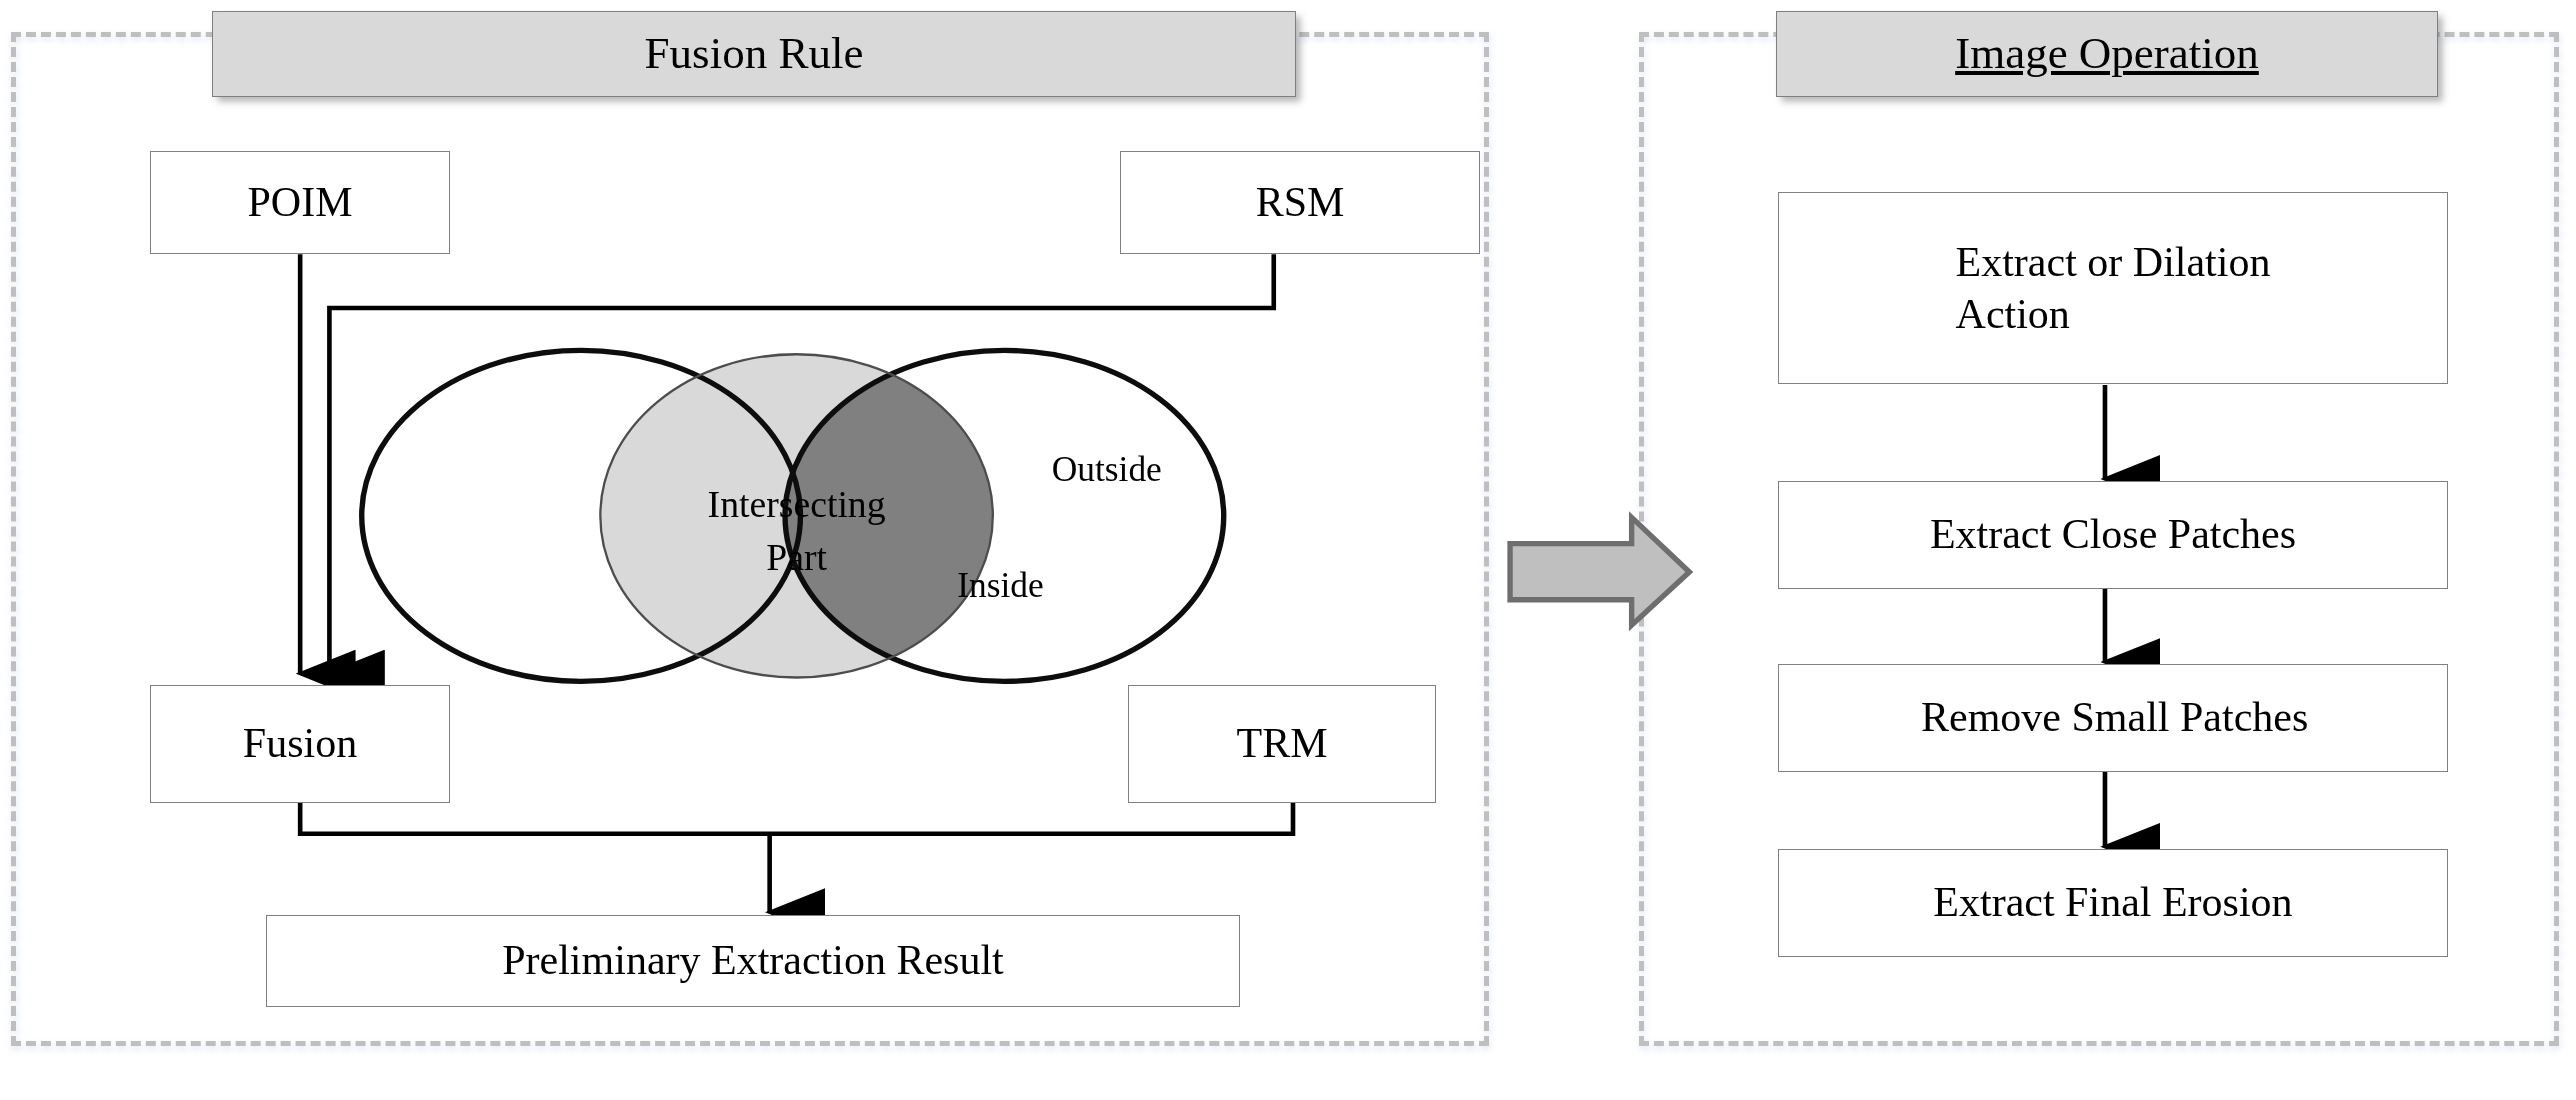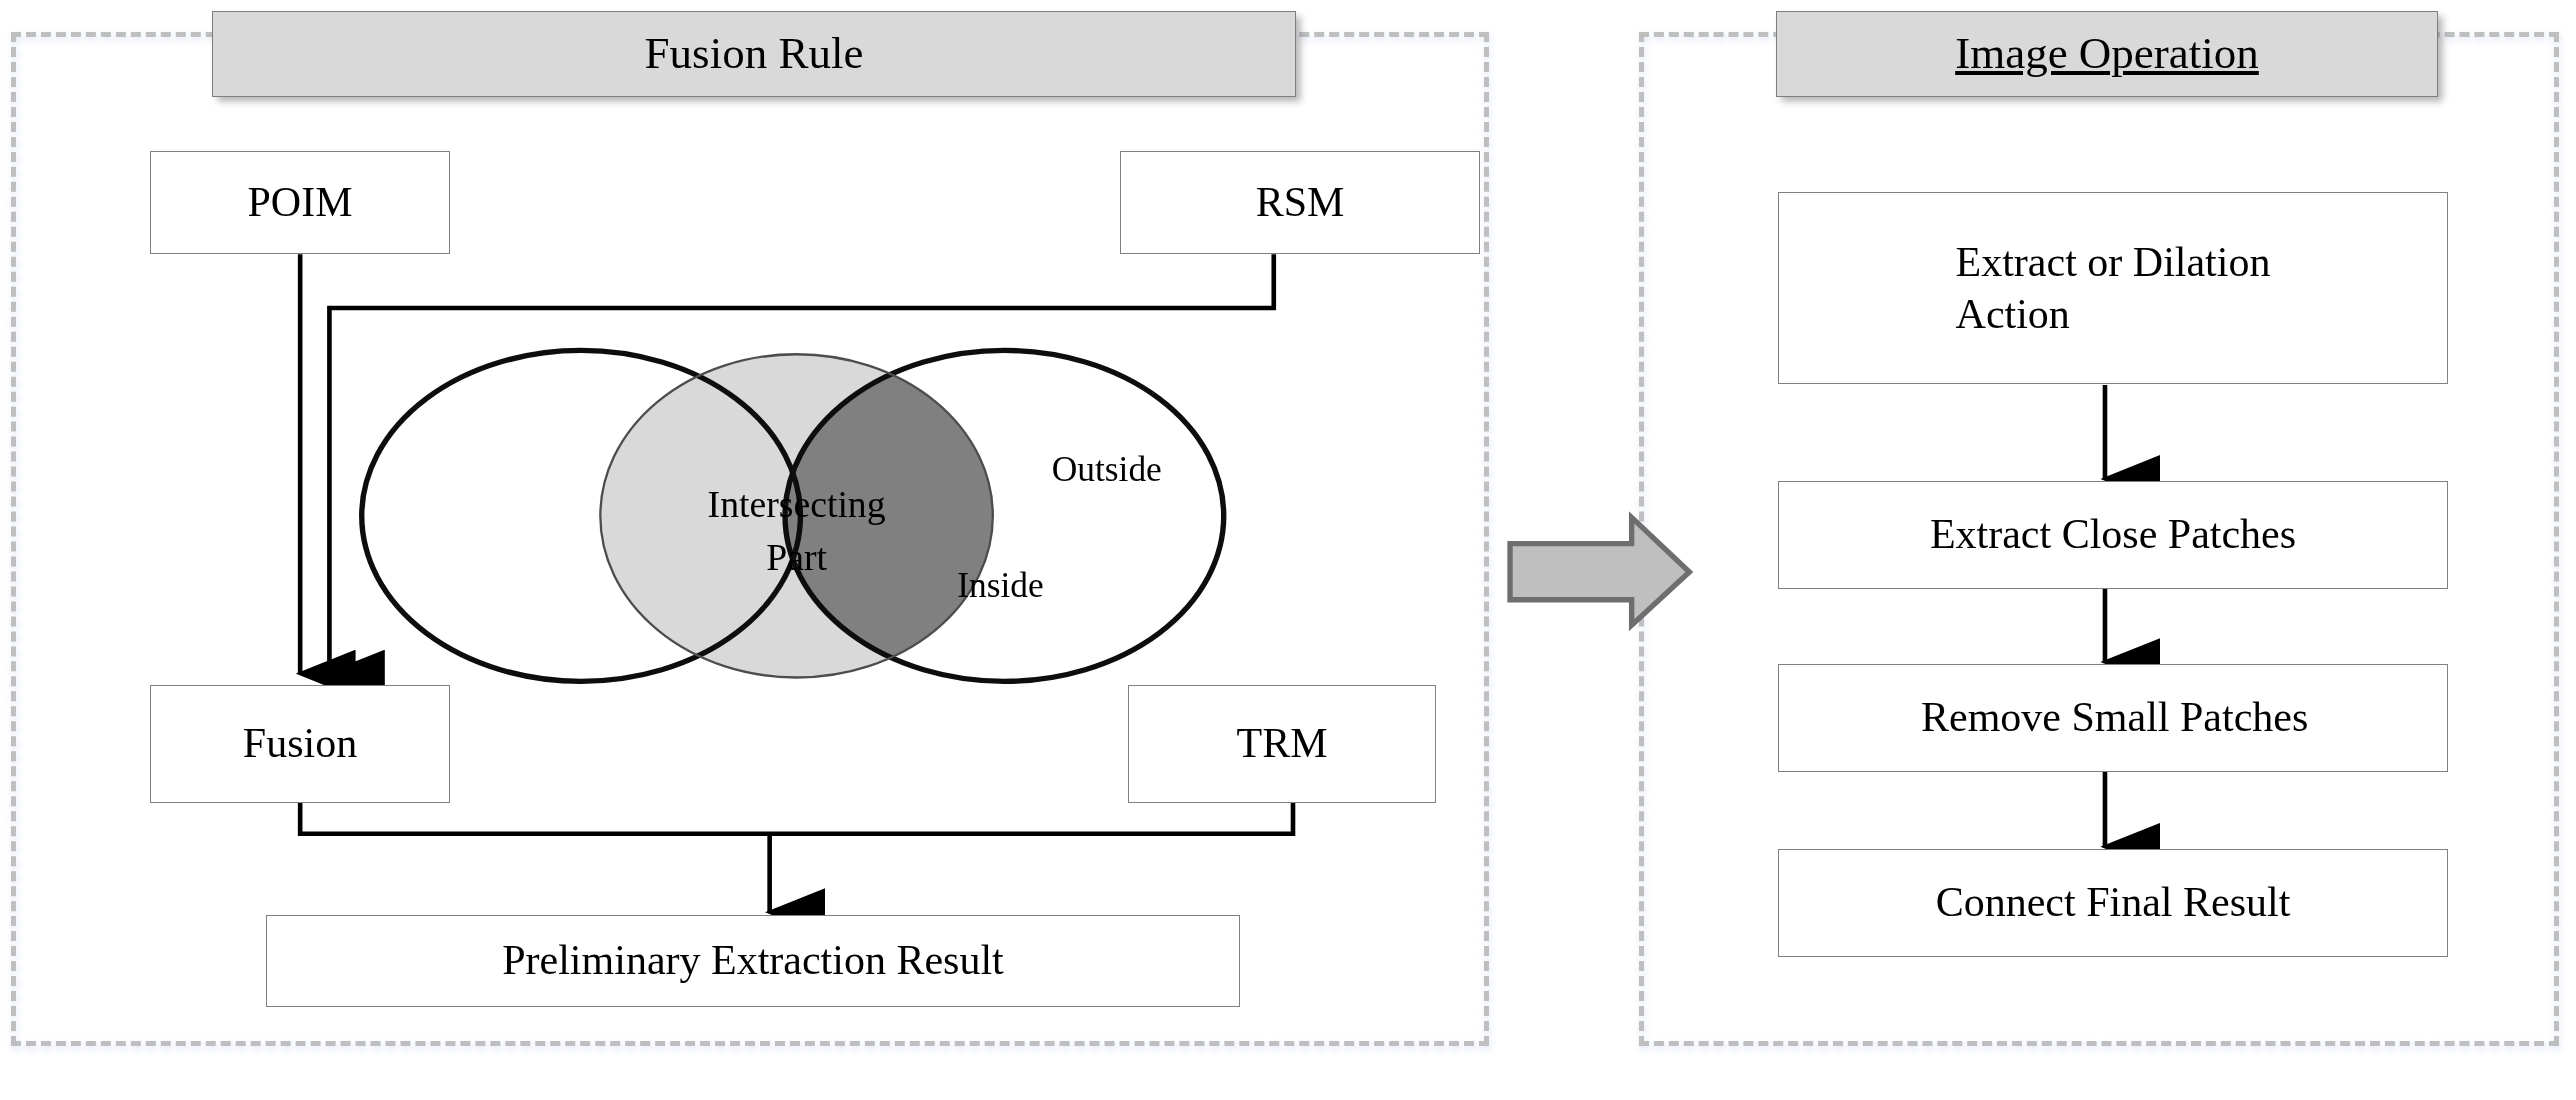--- a/index.html
+++ b/index.html
@@ -118,15 +118,15 @@
 
 <div class="nodebox" style="left:1778px;top:481px;width:670px;height:108px;">
   <span>Extract Close Patches</span>
 </div>
 
 <div class="nodebox" style="left:1778px;top:664px;width:670px;height:108px;padding-left:11px;">
   <span>Remove Small Patches</span>
 </div>
 
 <div class="nodebox" style="left:1778px;top:849px;width:670px;height:108px;">
-  <span>Connect Final Result</span>
+  <span>Extract Final Erosion</span>
 </div>
 
 
 </body></html>

